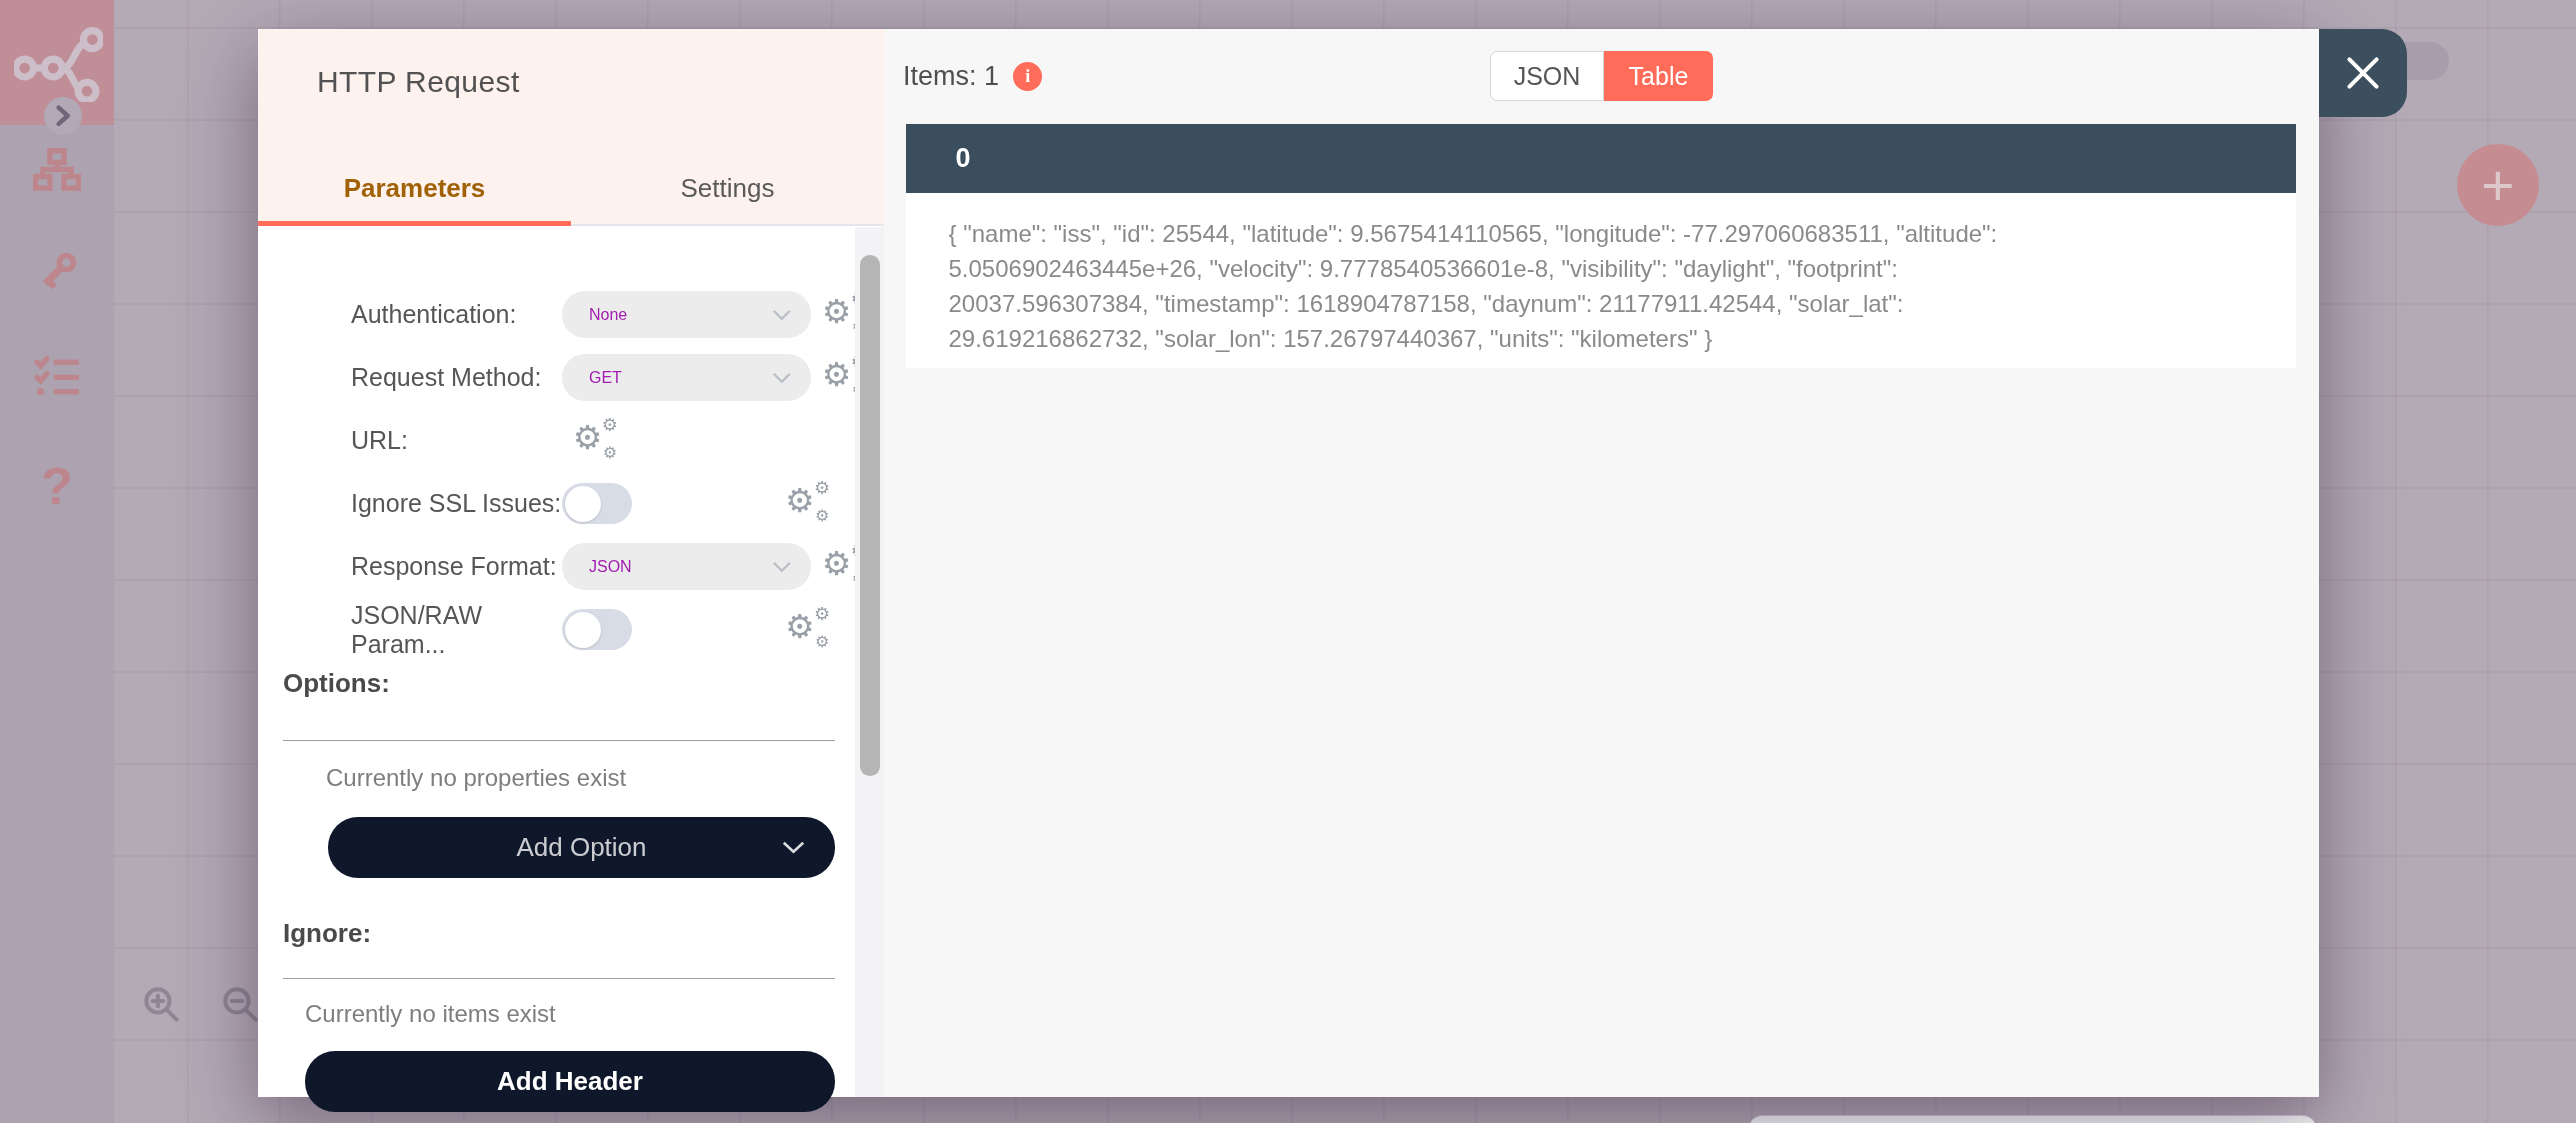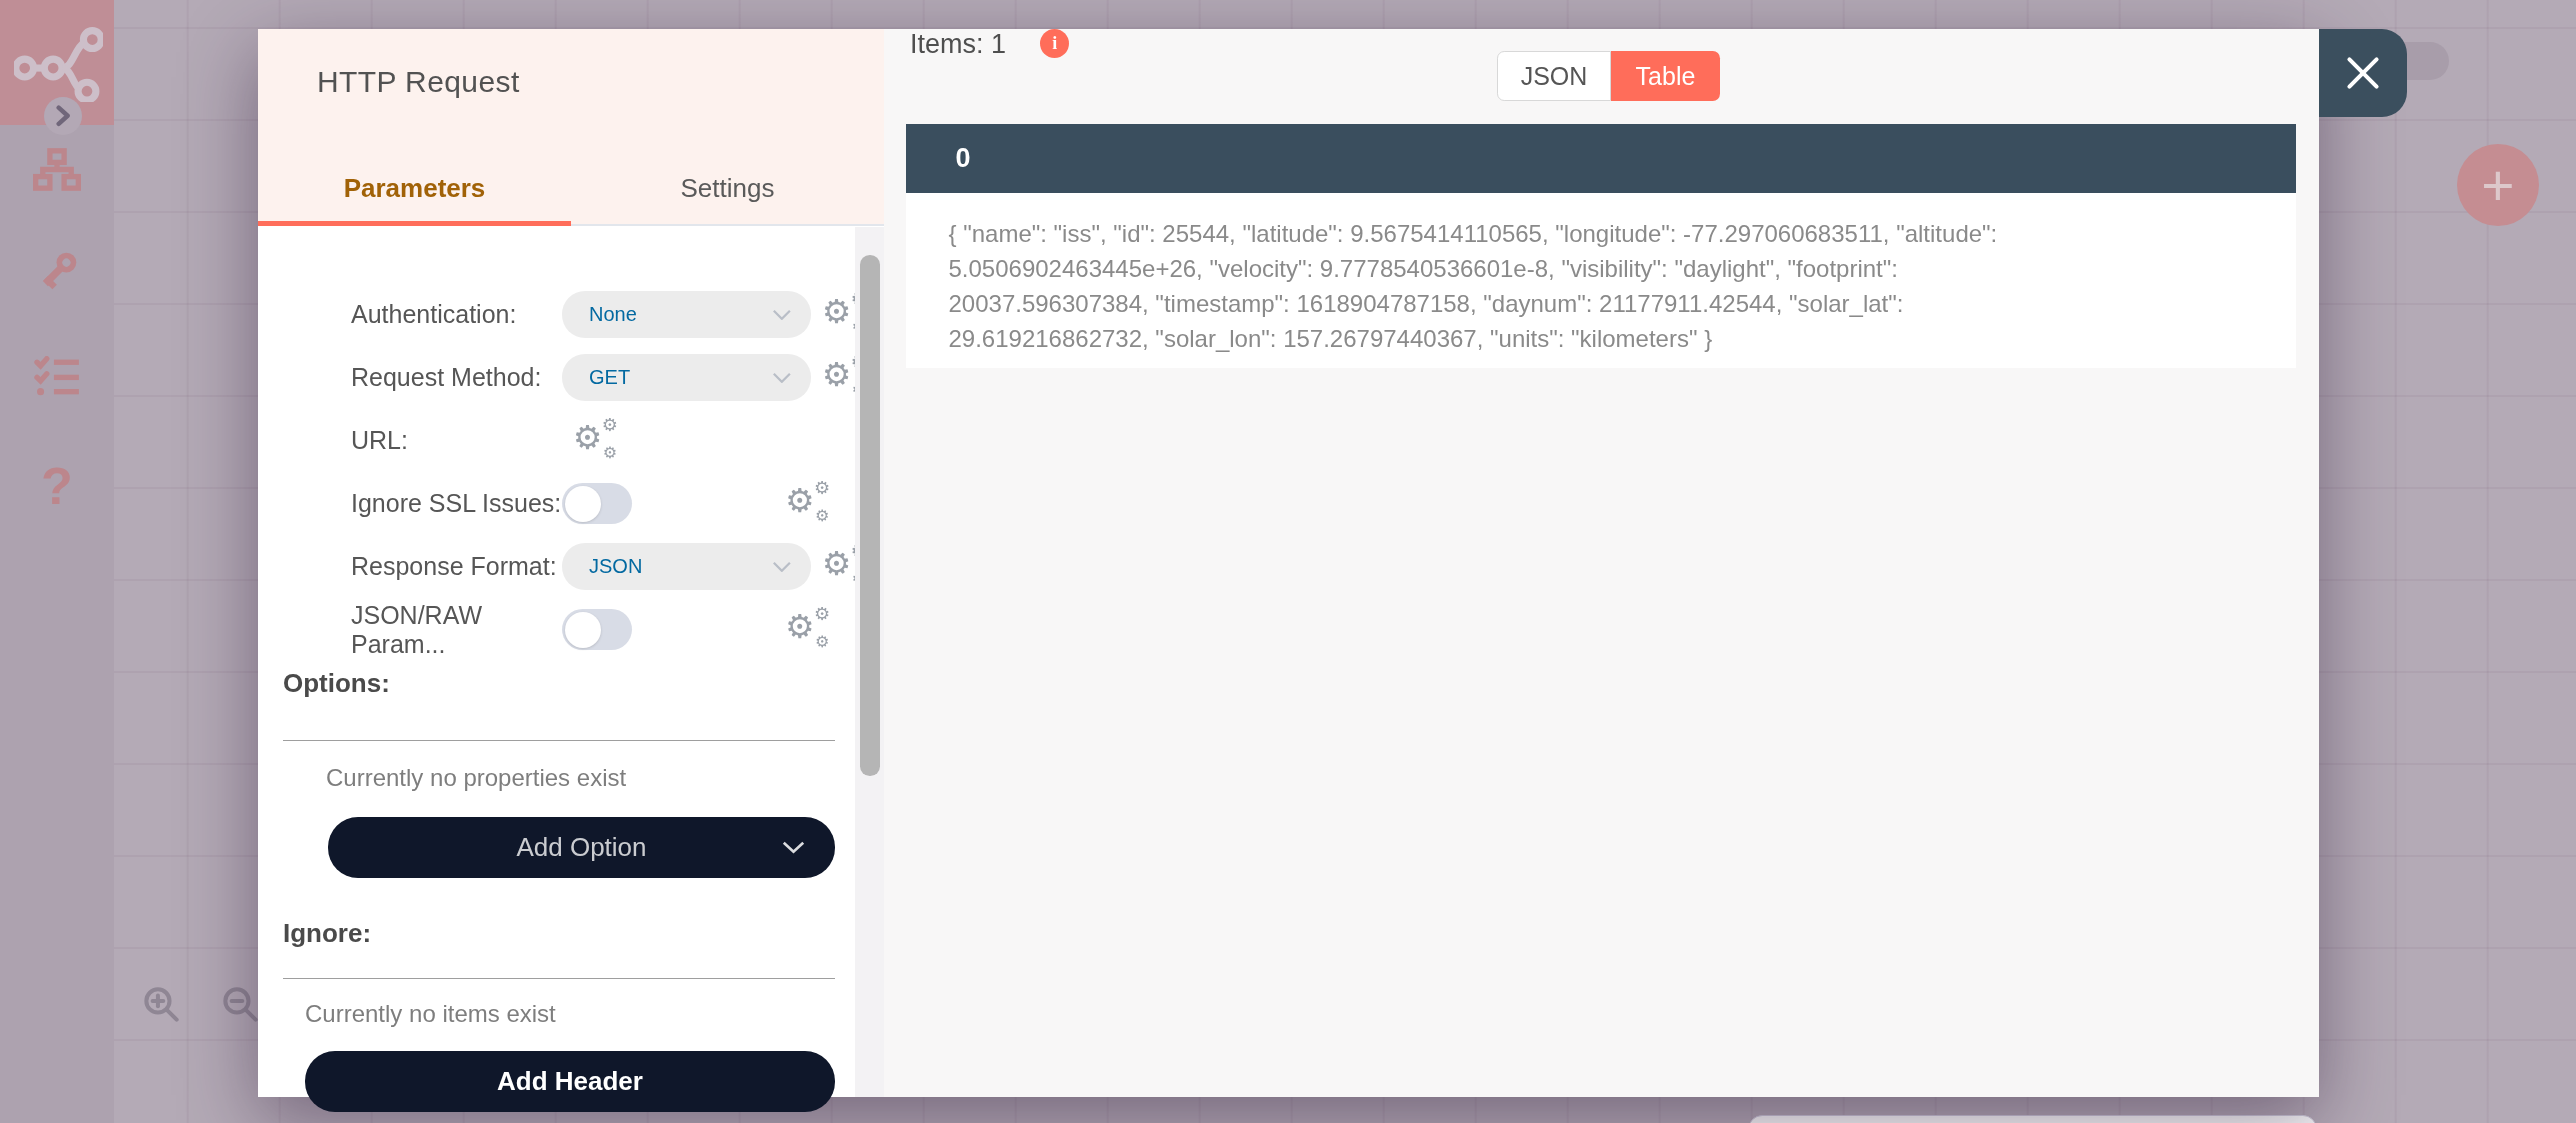--- a/index.html
+++ b/index.html
@@ -42,21 +42,21 @@
   .tab{width:313px;display:flex;align-items:center;justify-content:center;font-size:26px;cursor:pointer;}
   .tab.active{color:#a16207;font-weight:700;}
   .tab.inactive{color:#5a5a5a;}
   .tab-underline{left:0;top:192px;width:313px;height:5.4px;background:#ff6d5a;}
 
   .rows{left:0;top:225px;width:626px;padding-top:29px;}
   .prow{display:flex;align-items:center;height:63px;padding-left:48px;margin-left:45px;}
   .flabel{width:211px;font-size:25px;color:#565656;}
   .pill{width:249px;height:47px;border-radius:23px;background:#ececec;display:flex;align-items:center;
         padding:0 19.7px 0 27px;box-sizing:border-box;cursor:pointer;}
-  .pill-text{flex:1;font-size:20px;color:#0369a1;white-space:nowrap;overflow:hidden;}
+  .pill-text{flex:1;font-size:16px;color:#a21caf;white-space:nowrap;overflow:hidden;}
   .chev{width:19.7px;height:11.6px;}
   .chev polyline{fill:none;stroke:#b9bec7;stroke-width:2.5;}
   .toggle{width:70px;height:41px;border-radius:20.6px;background:#d8dce6;position:relative;cursor:pointer;}
   .knob{position:absolute;left:2.7px;top:2.7px;width:36px;height:36px;border-radius:50%;background:#fff;
         box-shadow:0 0.9px 2.7px rgba(0,0,0,0.15);}
   .spacer{flex:1;}
   .gears{position:relative;width:52px;height:50px;margin-left:10.7px;color:#9aa0a8;cursor:pointer;
          font-family:"DejaVu Sans",sans-serif;}
   .gears .g1{position:absolute;left:0;top:5.4px;font-size:33px;line-height:1;}
   .gears .g2{position:absolute;left:29px;top:0;font-size:18px;line-height:1;}
@@ -67,21 +67,21 @@
   .empty-text{font-size:24px;color:#7e7e7e;}
   .add-btn{height:61px;border-radius:30px;background:#0f172a;display:flex;align-items:center;
            justify-content:center;cursor:pointer;position:absolute;}
   .add-btn .bchev{position:absolute;right:30px;width:23px;height:13.4px;}
   .add-btn .bchev polyline{fill:none;stroke:rgba(255,255,255,0.85);stroke-width:3;}
   .scroll-track{left:597px;top:198px;width:29px;height:870px;background:#f3f2f4;}
   .scroll-thumb{left:602px;top:226px;width:19.7px;height:521px;border-radius:9.8px;background:#b5b5b5;}
 
   
   .right-panel{left:626px;top:0;width:1435px;height:1068px;background:#f8f7f7;}
-  .results-header{left:8px;top:0;width:1435px;height:95px;display:flex;align-items:flex-start;gap:20px;}
+  .results-header{left:1px;top:0;width:1435px;height:95px;display:flex;align-items:center;}
   .items-label{margin-left:18px;font-size:27px;color:#4f4f4f;}
   .info-icon{margin-left:14.3px;width:29px;height:29px;border-radius:50%;background:#ff6d5a;color:#fff;
              display:flex;align-items:center;justify-content:center;font-size:18px;font-weight:700;
              font-family:"Liberation Serif",serif;cursor:pointer;}
   .view-toggle{position:absolute;left:605px;top:22.4px;height:50px;display:flex;}
   .vt{height:50px;display:flex;align-items:center;justify-content:center;font-size:25px;cursor:pointer;box-sizing:border-box;}
   .vt-json{width:114px;background:#ffffff;border:1.8px solid #d8d8d8;border-radius:7.2px 0 0 7.2px;color:#555;}
   .vt-table{width:109px;background:#ff6d5a;border-radius:0 7.2px 7.2px 0;color:#fff;}
   .exec-btn{position:absolute;left:1166px;top:19.7px;width:249px;height:54px;border-radius:27px;
             border:2.7px solid #ff6d5a;box-sizing:border-box;display:flex;align-items:center;cursor:pointer;}

